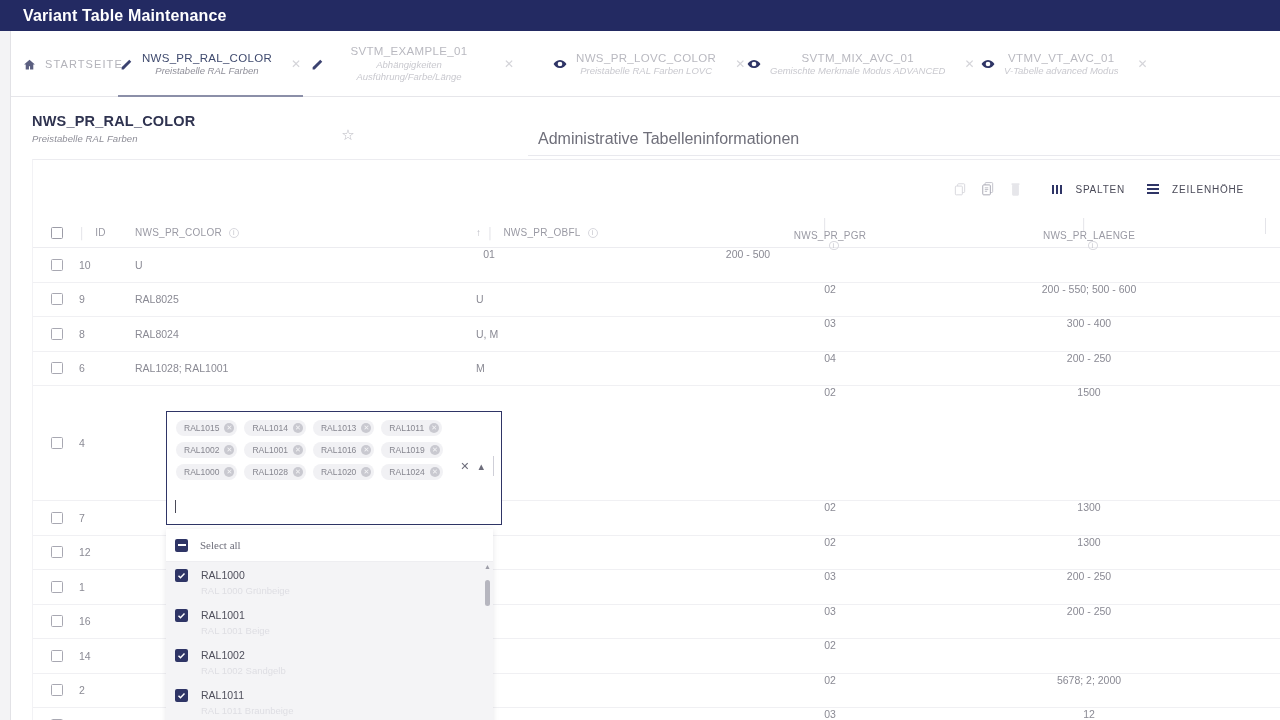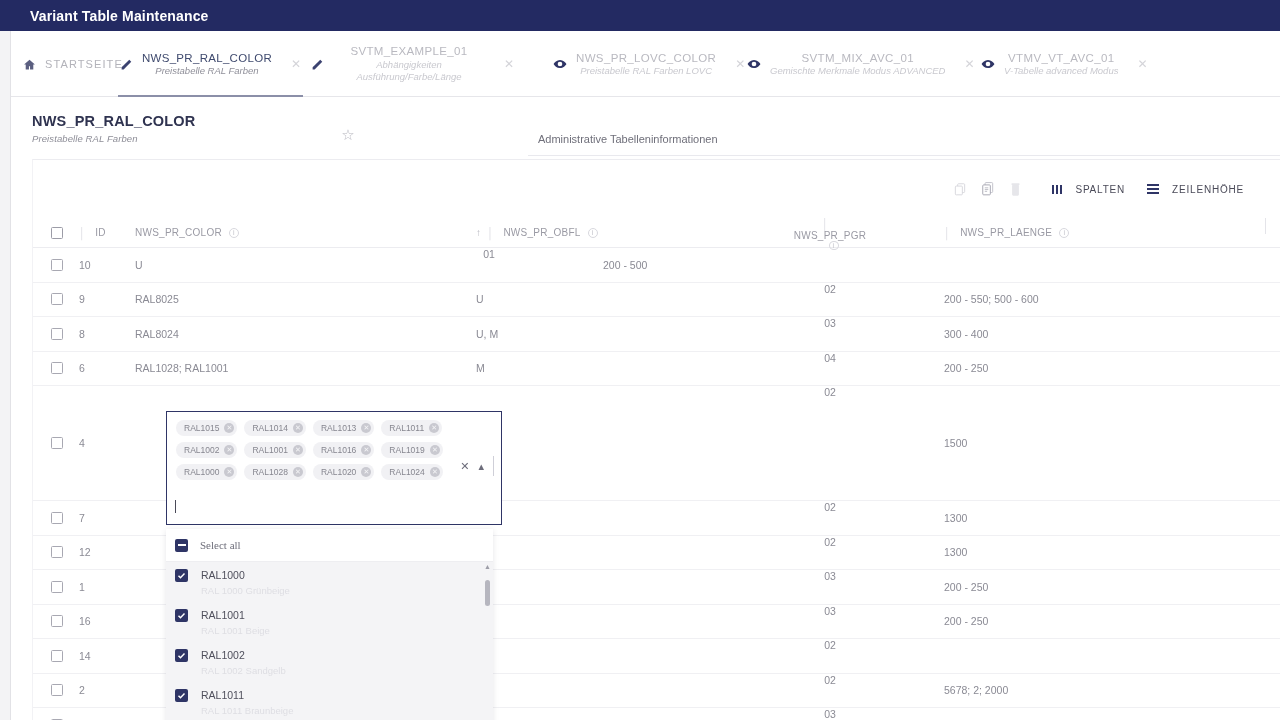--- a/index.html
+++ b/index.html
@@ -11,22 +11,22 @@
   }
   #app { position: relative; width: 1280px; height: 720px; background:#fff; }
 
   
   .topbar {
     position:absolute; left:0; top:0; width:1280px; height:31px;
     background:#232a62;
     display:flex; align-items:center;
   }
   .topbar-title {
-    color:#ffffff; font-size:14px; font-weight:bold;
-    letter-spacing:.15px; padding-left:30px;
+    color:#ffffff; font-size:16px; font-weight:bold;
+    letter-spacing:.15px; padding-left:23px;
   }
 
   
   .page-frame {
     position:absolute; left:0; top:31px; width:1280px; height:689px;
     background:#fff;
   }
   .frame-edge-l { position:absolute; left:0; top:0; width:11px; height:689px; background:#f3f3f5; }
   .frame-edge-l:after{ content:""; position:absolute; right:0; top:0; width:1px; height:689px; background:#e2e2e6; }
 
@@ -70,21 +70,21 @@
 
   .star-btn {
     position:absolute; left:339px; top:95px; width:18px; height:18px;
     color:#b8b8c0; font-size:15px; line-height:18px; text-align:center; cursor:pointer;
   }
 
   .admin-tab {
     position:absolute; left:528px; top:93px; height:30px;
     display:flex; align-items:center; padding:0 10px;
   }
-  .admin-tab span { font-size:11px; color:#6f6f7a; }
+  .admin-tab span { font-size:16px; color:#6f6f7a; }
   .admin-underline {
     position:absolute; left:528px; top:124px; width:752px; height:1px; background:#e9e9ee;
   }
 
   
   .panel {
     position:absolute; left:32px; top:128px; width:1248px; height:561px;
     background:#fff; border-top:1px solid #ececf0; border-left:1px solid #f2f2f5;
   }
 
@@ -115,21 +115,21 @@
     position:relative; display:flex; align-items:center; height:34.5px;
     border-bottom:1px solid #f0f0f3;
   }
   .trow.hdr { height:30px; border-bottom:1px solid #ececf0; }
   .cell { font-size:10.5px; color:#8a8a94; display:flex; align-items:center; height:100%; }
   .c-chk   { width:46px; justify-content:flex-start; padding-left:18px; }
   .c-id    { width:56px; }
   .c-col   { width:341px; }
   .c-obfl  { width:240px; }
   .c-pgr   { width:228px;flex-direction:column; }
-  .c-lng   { width:290px; }
+  .c-lng   { width:290px;flex-direction:column; }
 
   .trow.hdr .cell { color:#9a9aa4; font-size:10px; letter-spacing:.25px; }
   .sep { color:#e0e0e5; margin-right:9px; font-size:11px; }
   .info-ic {
     display:inline-flex; align-items:center; justify-content:center;
     width:10px; height:10px; border:1px solid #d8d8de; border-radius:50%;
     font-size:7px; color:#c2c2ca; margin-left:7px; line-height:1;
   }
   .sort-arrow { color:#b4b4bd; font-size:10px; margin-right:6px; }
 

